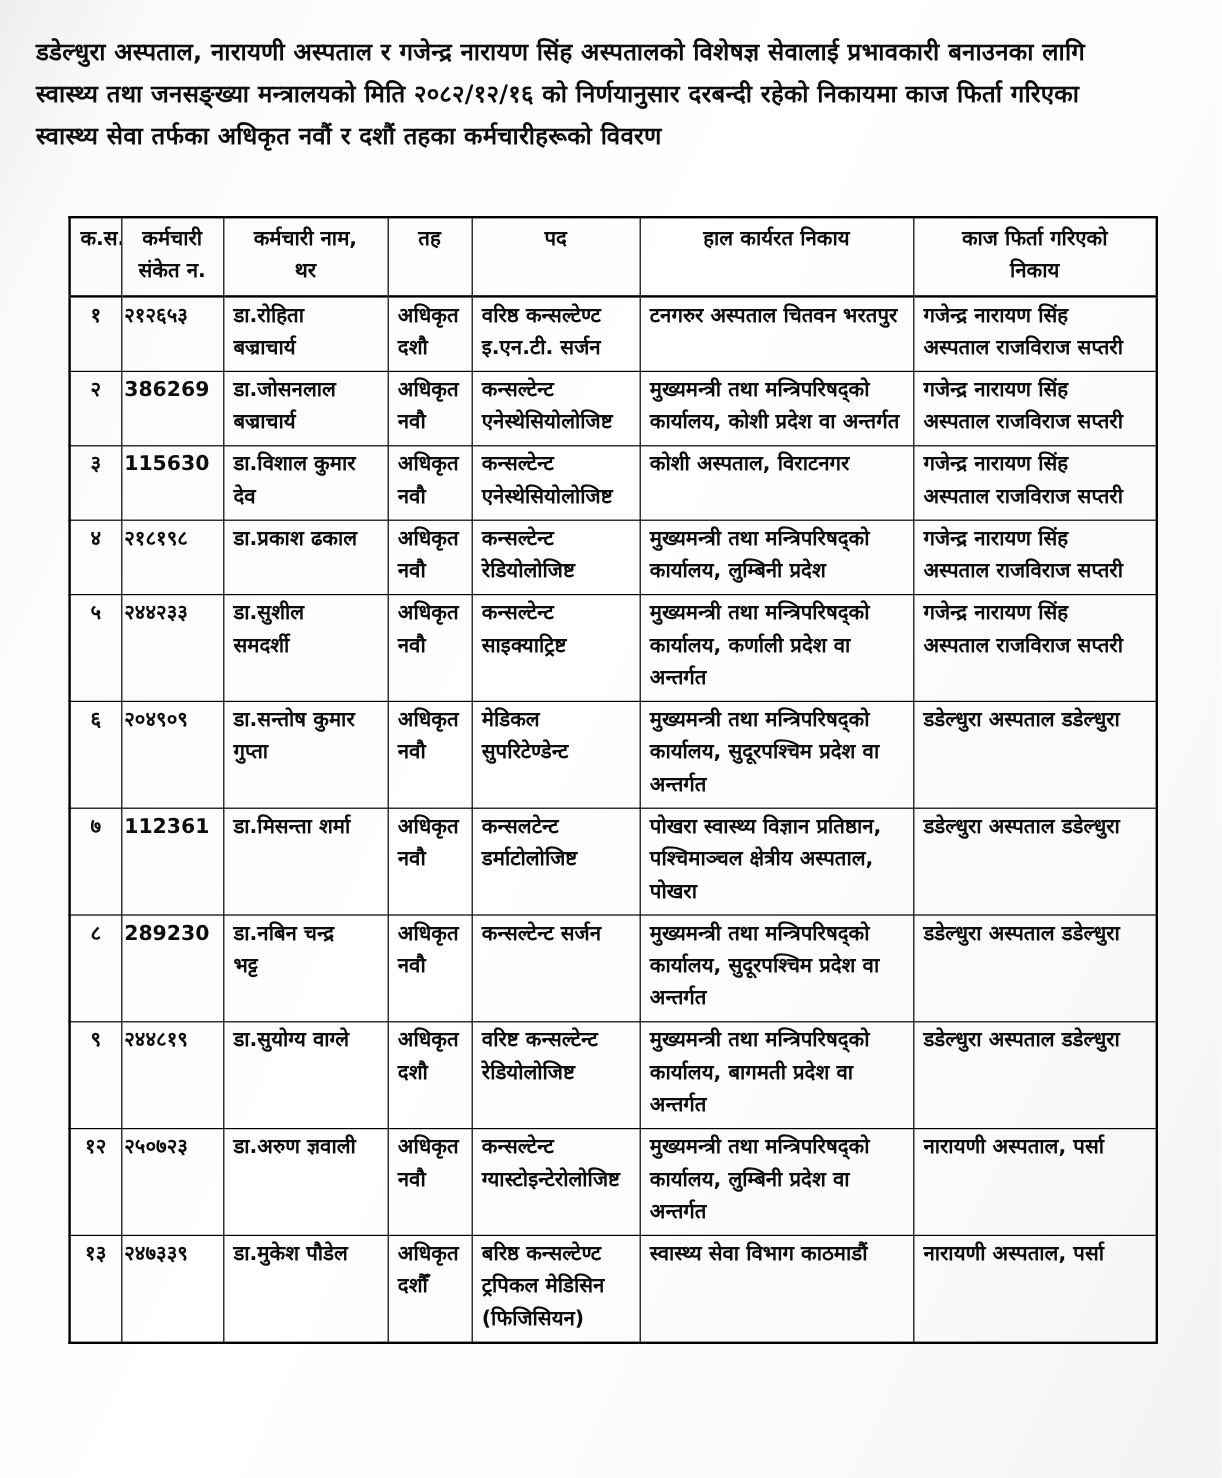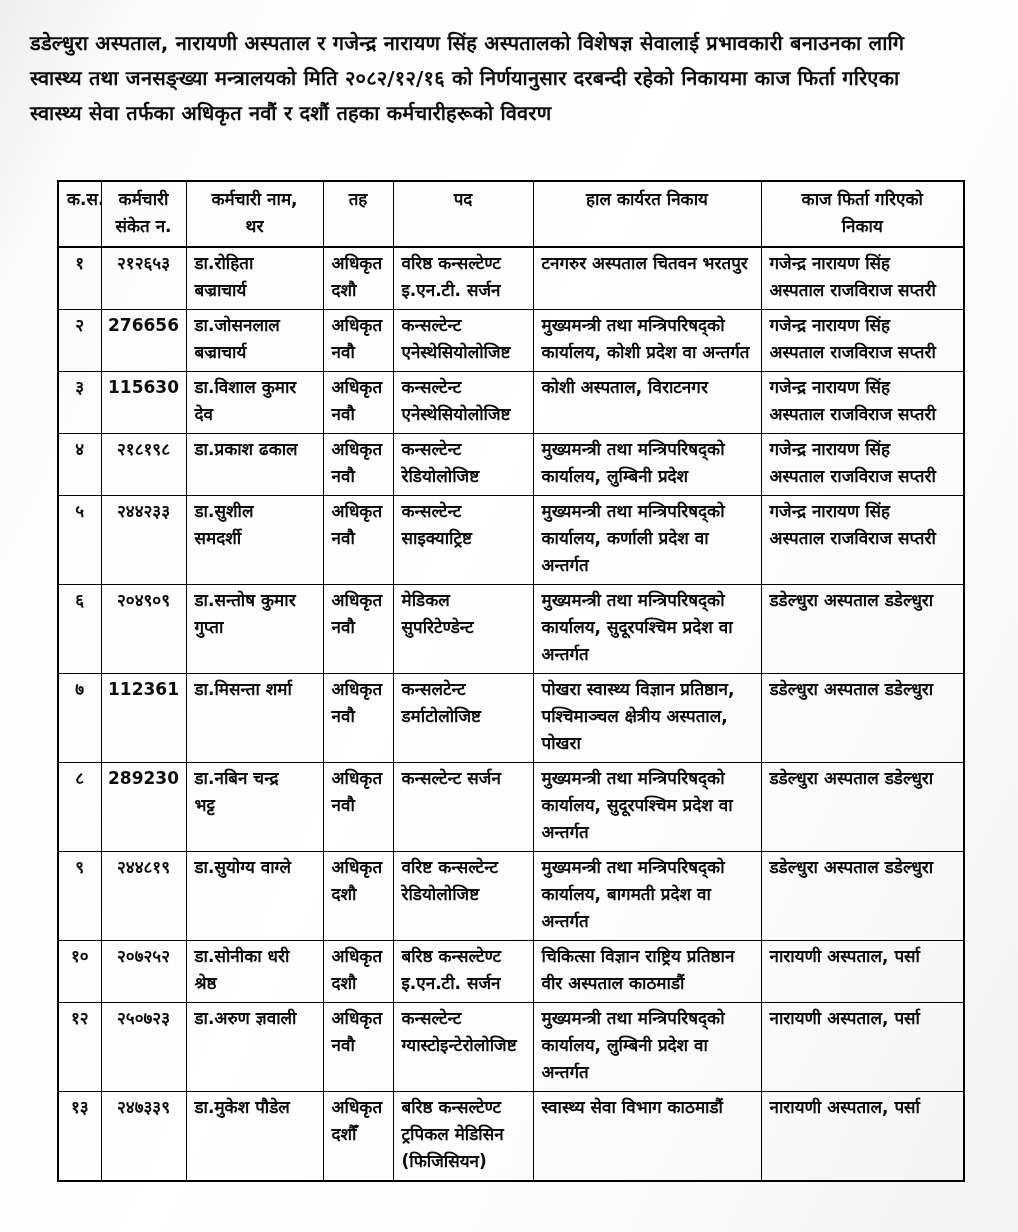--- a/index.html
+++ b/index.html
@@ -29,21 +29,21 @@
     padding:2px 8px 5px 8px;
     white-space:pre-line;
     overflow:hidden;
   }
   thead th{
     text-align:center;
     border-bottom:2px solid #000;
     padding-top:4px; padding-bottom:6px;
   }
   td.c-sn{ text-align:center; }
-  td.c-code{ text-align:center; padding-left:2px; padding-right:2px; }
+  td.c-code{ padding-left:2px; padding-right:2px; }
   td.c-name,td.c-level,td.c-post,td.c-current,td.c-returned{ text-align:left; }
   col.w-sn{ width:43px; } col.w-code{ width:85px; } col.w-name{ width:137px; }
   col.w-level{ width:70px; } col.w-post{ width:140px; } col.w-current{ width:228px; }
   col.w-returned{ width:203px; }
 </style>
 </head>
 <body>
 
 <div class="page">
 
@@ -85,21 +85,21 @@
     <td class="c-level">अधिकृत
 दशौ</td>
     <td class="c-post">वरिष्ठ कन्सल्टेण्ट
 इ.एन.टी. सर्जन</td>
     <td class="c-current">टनगरुर अस्पताल चितवन  भरतपुर</td>
     <td class="c-returned">गजेन्द्र नारायण सिंह
 अस्पताल राजविराज सप्तरी</td>
   </tr>
           <tr>
     <td class="c-sn">२</td>
-    <td class="c-code">276656</td>
+    <td class="c-code">386269</td>
     <td class="c-name">डा.जोसनलाल
 बज्राचार्य</td>
     <td class="c-level">अधिकृत
 नवौ</td>
     <td class="c-post">कन्सल्टेन्ट
 एनेस्थेसियोलोजिष्ट</td>
     <td class="c-current">मुख्यमन्त्री तथा मन्त्रिपरिषद्को
 कार्यालय, कोशी प्रदेश वा अन्तर्गत</td>
     <td class="c-returned">गजेन्द्र नारायण  सिंह
 अस्पताल राजविराज सप्तरी</td>
@@ -190,33 +190,20 @@
     <td class="c-code">२४४८१९</td>
     <td class="c-name">डा.सुयोग्य वाग्ले</td>
     <td class="c-level">अधिकृत
 दशौ</td>
     <td class="c-post">वरिष्ट कन्सल्टेन्ट
 रेडियोलोजिष्ट</td>
     <td class="c-current">मुख्यमन्त्री तथा मन्त्रिपरिषद्को
 कार्यालय, बागमती प्रदेश वा
 अन्तर्गत</td>
     <td class="c-returned">डडेल्धुरा अस्पताल डडेल्धुरा</td>
-  </tr>
-          <tr>
-    <td class="c-sn">१०</td>
-    <td class="c-code">२०७२५२</td>
-    <td class="c-name">डा.सोनीका धरी
-श्रेष्ठ</td>
-    <td class="c-level">अधिकृत
-दशौ</td>
-    <td class="c-post">बरिष्ठ कन्सल्टेण्ट
-इ.एन.टी. सर्जन</td>
-    <td class="c-current">चिकित्सा विज्ञान राष्ट्रिय प्रतिष्ठान
-वीर अस्पताल काठमाडौं</td>
-    <td class="c-returned">नारायणी अस्पताल, पर्सा</td>
   </tr>
           <tr>
     <td class="c-sn">१२</td>
     <td class="c-code">२५०७२३</td>
     <td class="c-name">डा.अरुण ज्ञवाली</td>
     <td class="c-level">अधिकृत
 नवौ</td>
     <td class="c-post">कन्सल्टेन्ट
 ग्यास्टोइन्टेरोलोजिष्ट</td>
     <td class="c-current">मुख्यमन्त्री तथा मन्त्रिपरिषद्को

